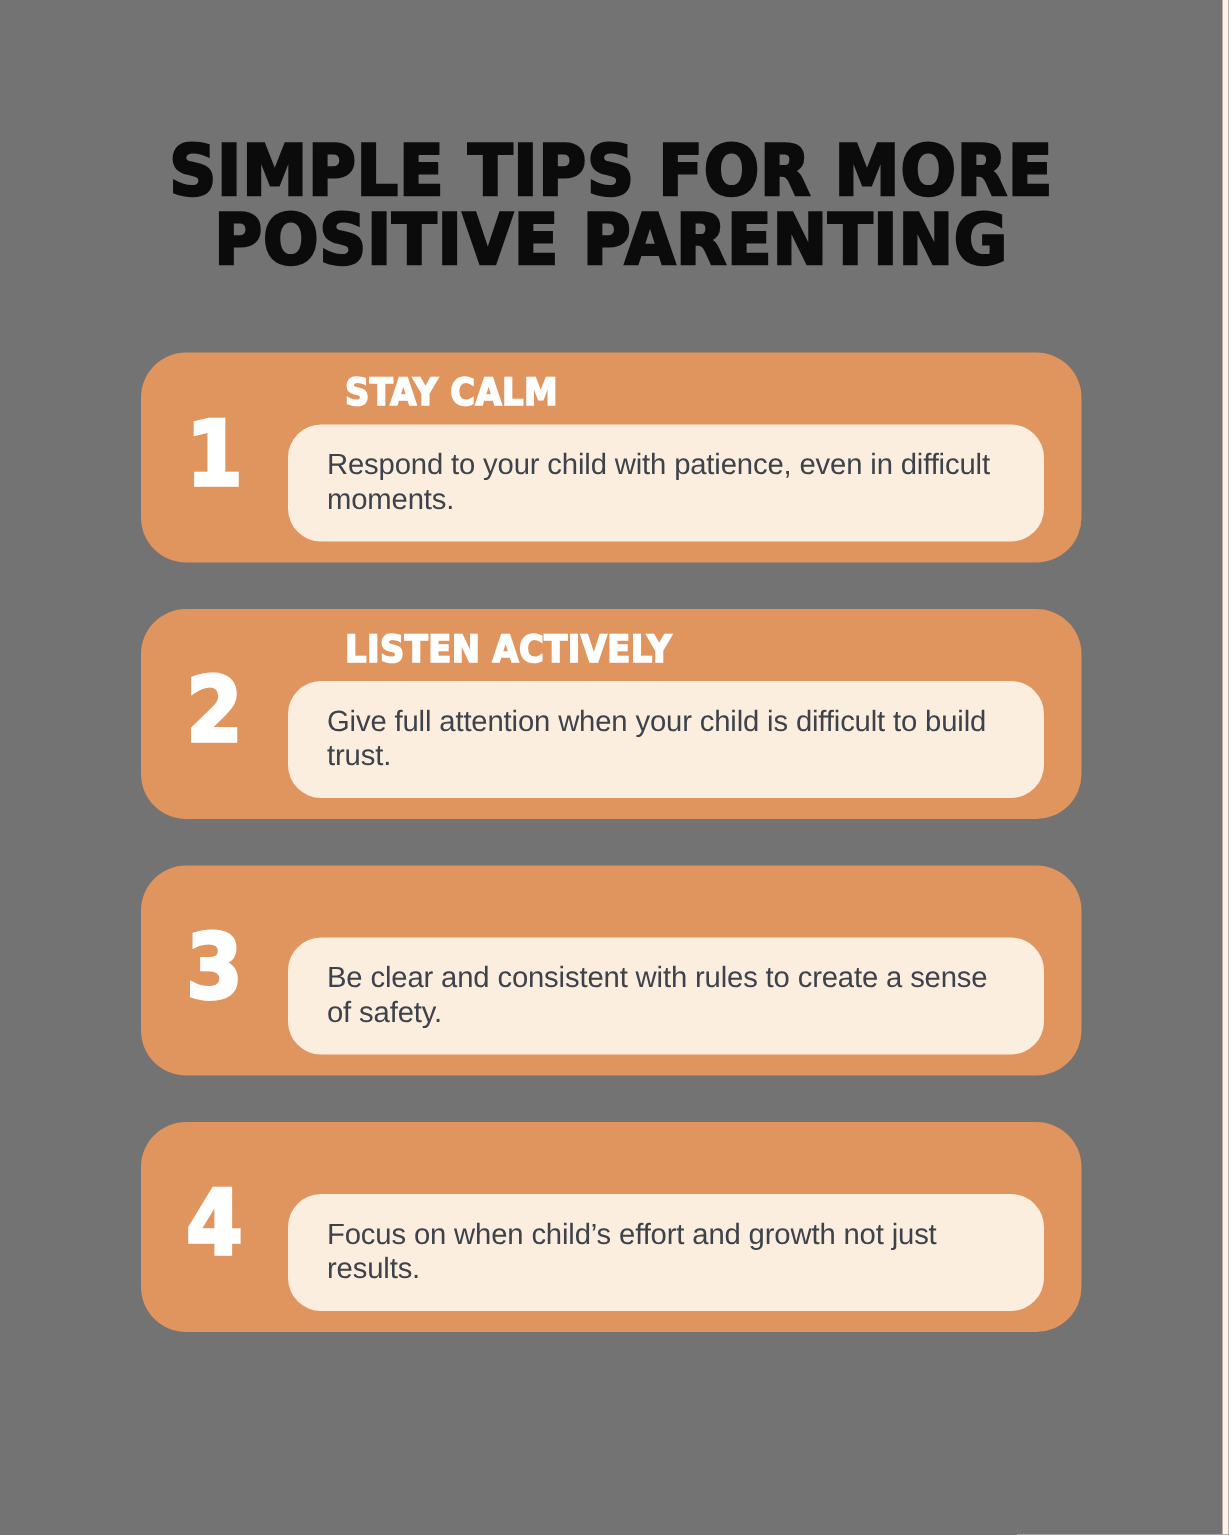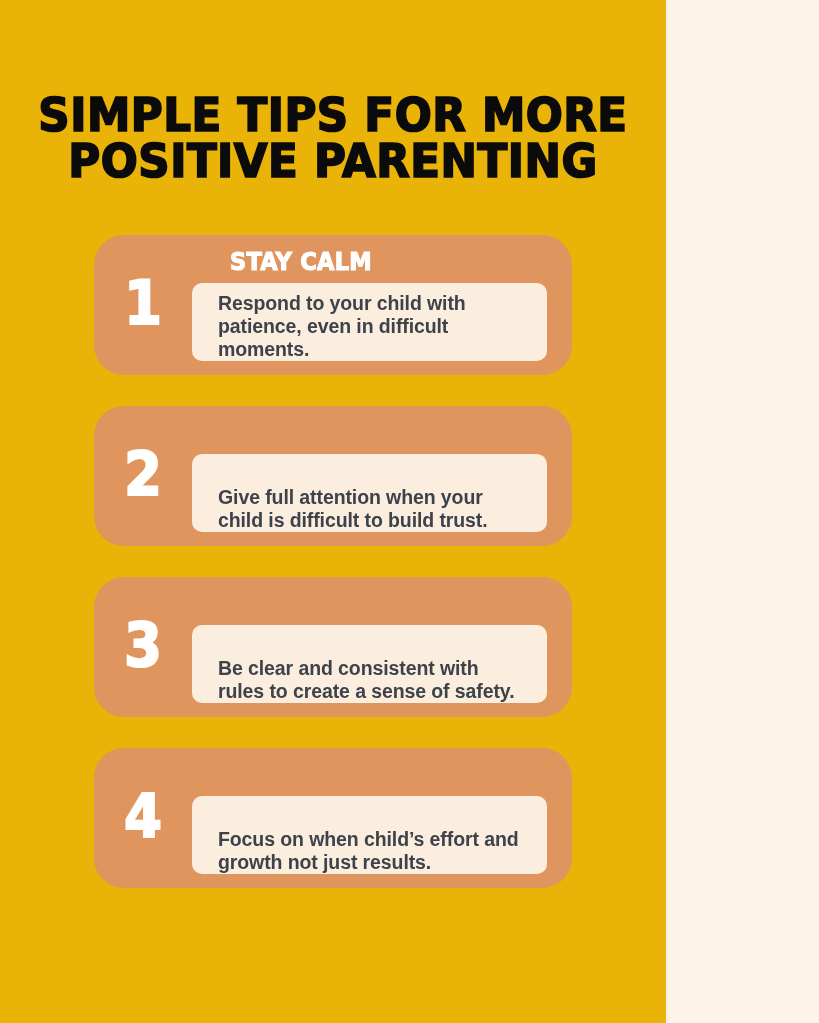--- a/index.html
+++ b/index.html
@@ -9,23 +9,23 @@
   body {
     width: 819px;
     height: 1023px;
     background: #FDF3E7;
     font-family: "Liberation Sans", sans-serif;
     overflow: hidden;
   }
 
   .poster {
     position: relative;
-    width: 666px;
+    width: 815px;
     height: 1023px;
-    background: #eab308;
+    background: #737373;
     box-sizing: border-box;
   }
 
   
   .title-block {
     padding-top: 92px;
     text-align: center;
   }
   .title-line {
     display: block;
@@ -100,24 +100,23 @@
     margin-left: 36px;
   }
 
   .card-panel {
     position: absolute;
     left: 0;
     right: 0;
     top: 48px;
     bottom: 14px;
     background: #FCEEDE;
-    border-radius: 10px;
+    border-radius: 22px;
     display: flex;
-    align-items: flex-end;
-    font-weight: bold;
+    align-items: center;
   }
 
   .card-text {
     color: #3D424B;
     font-size: 19.5px;
     line-height: 23px;
     padding: 0 26px;
     font-family: "Liberation Sans", sans-serif;
     letter-spacing: -0.1px;
   }
@@ -140,20 +139,21 @@
         <div class="card-heading">STAY CALM</div>
         <div class="card-panel">
           <div class="card-text">Respond to your child with patience, even in difficult moments.</div>
         </div>
       </div>
     </div>
 
     <div class="card">
       <div class="card-number">2</div>
       <div class="card-body">
+        <div class="card-heading">LISTEN ACTIVELY</div>
         <div class="card-panel">
           <div class="card-text">Give full attention when your child is difficult to build trust.</div>
         </div>
       </div>
     </div>
 
     <div class="card">
       <div class="card-number">3</div>
       <div class="card-body">
         <div class="card-panel">

